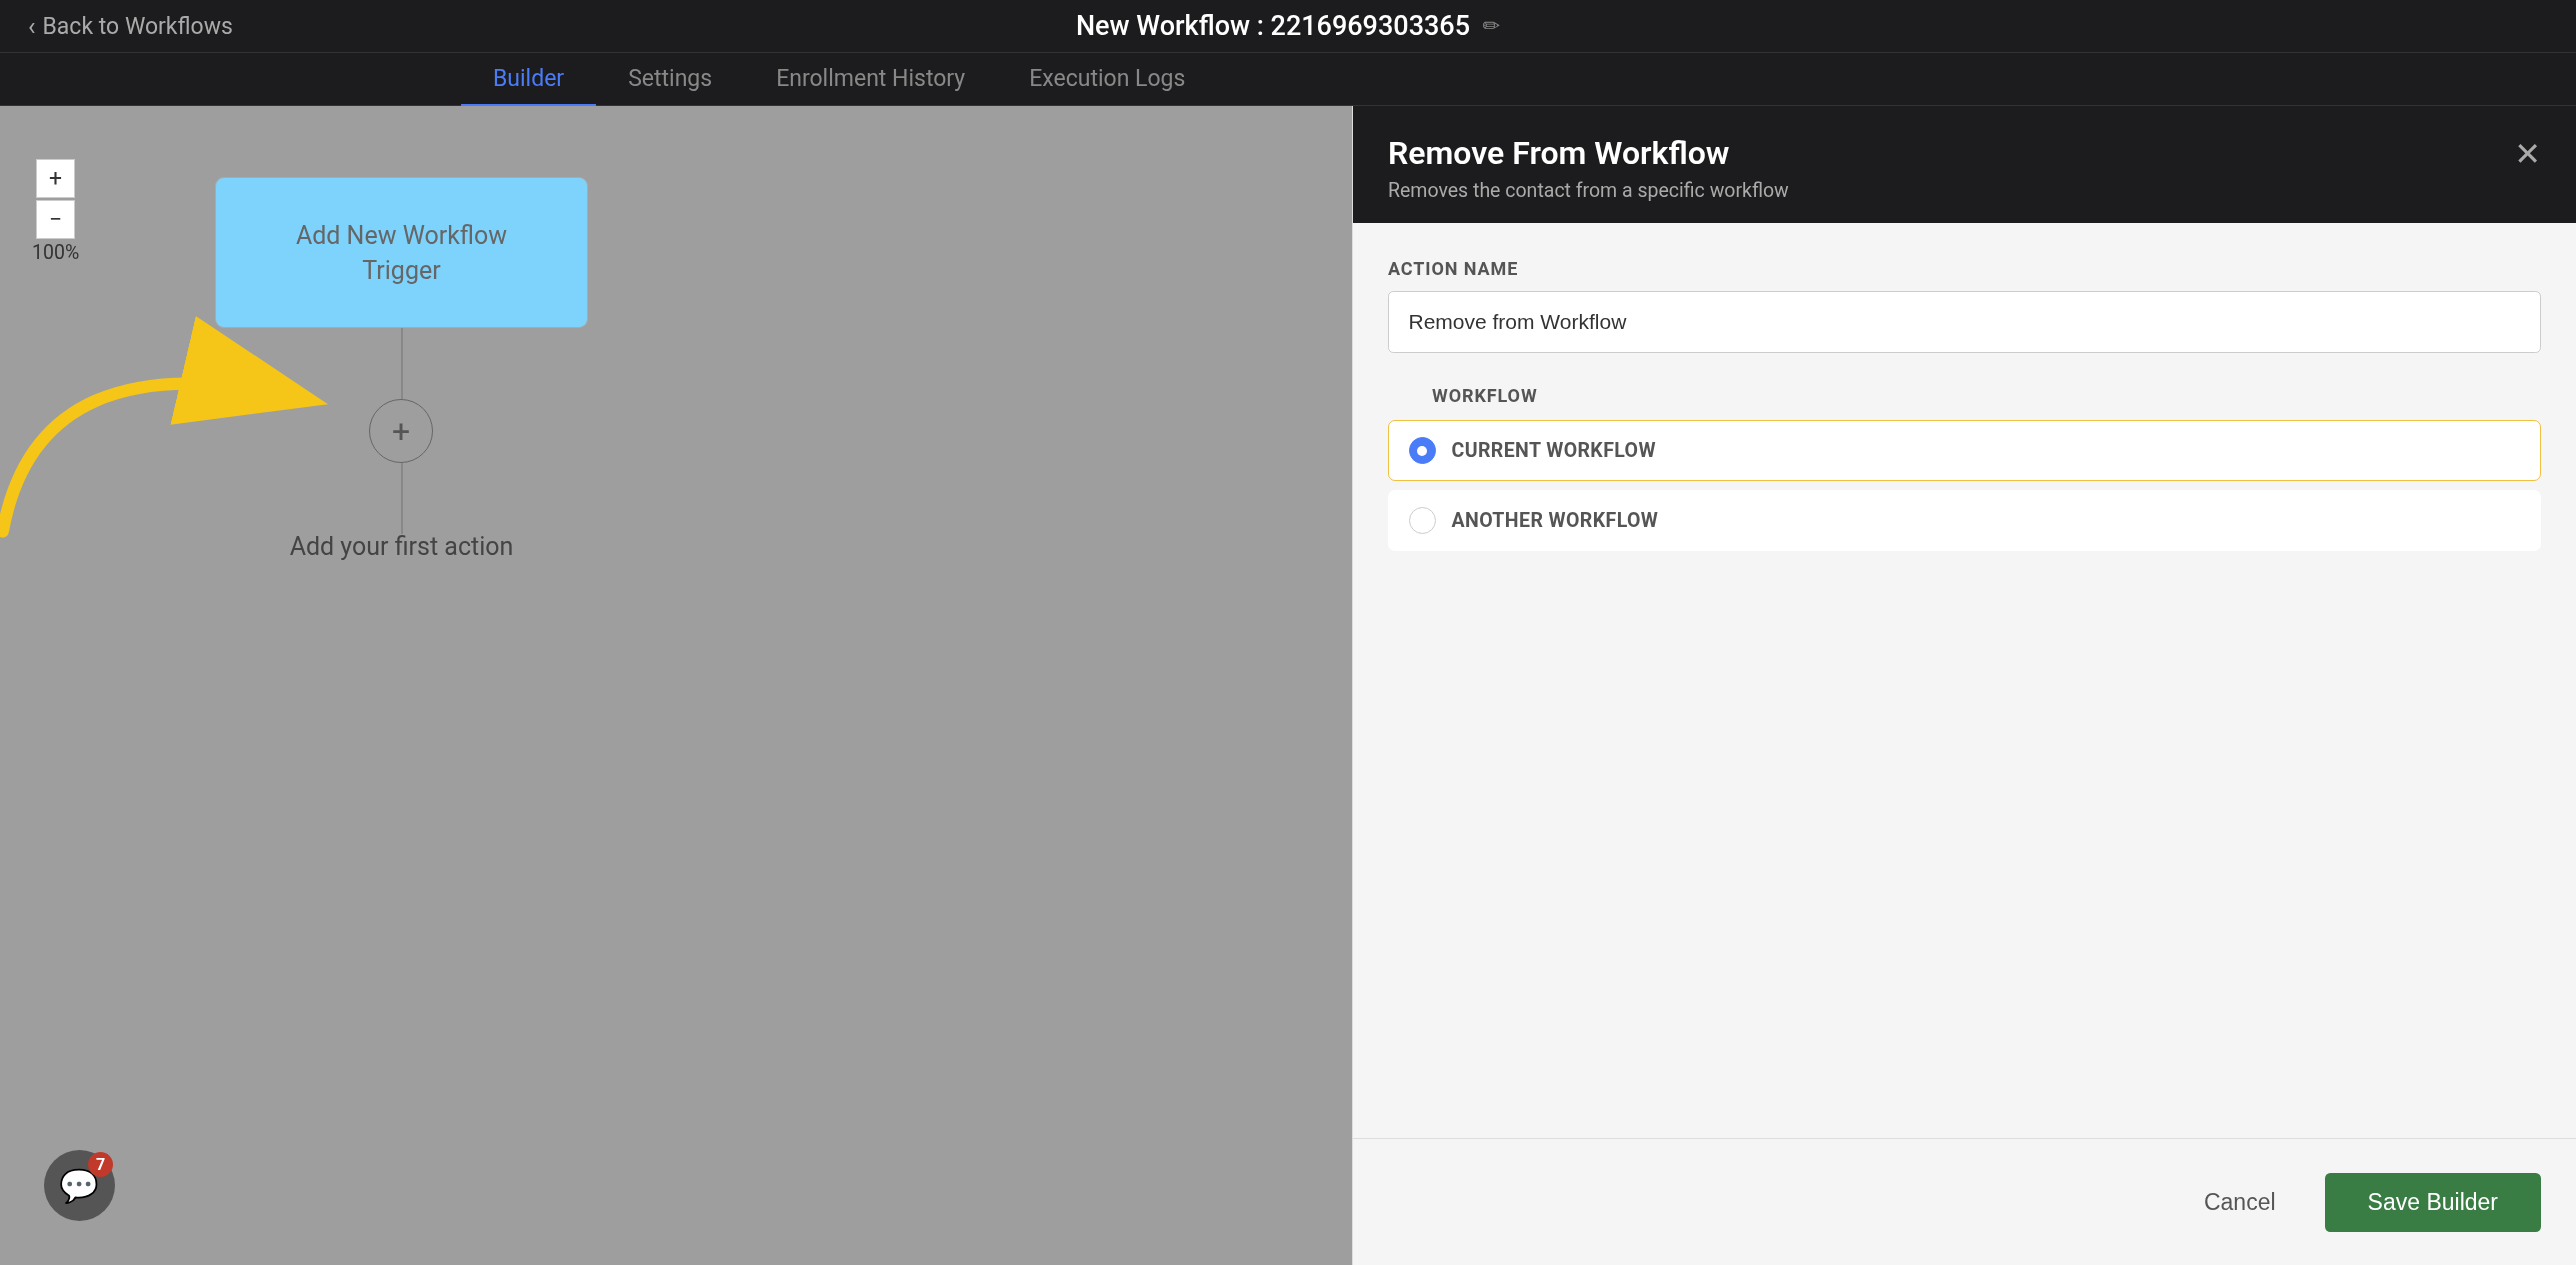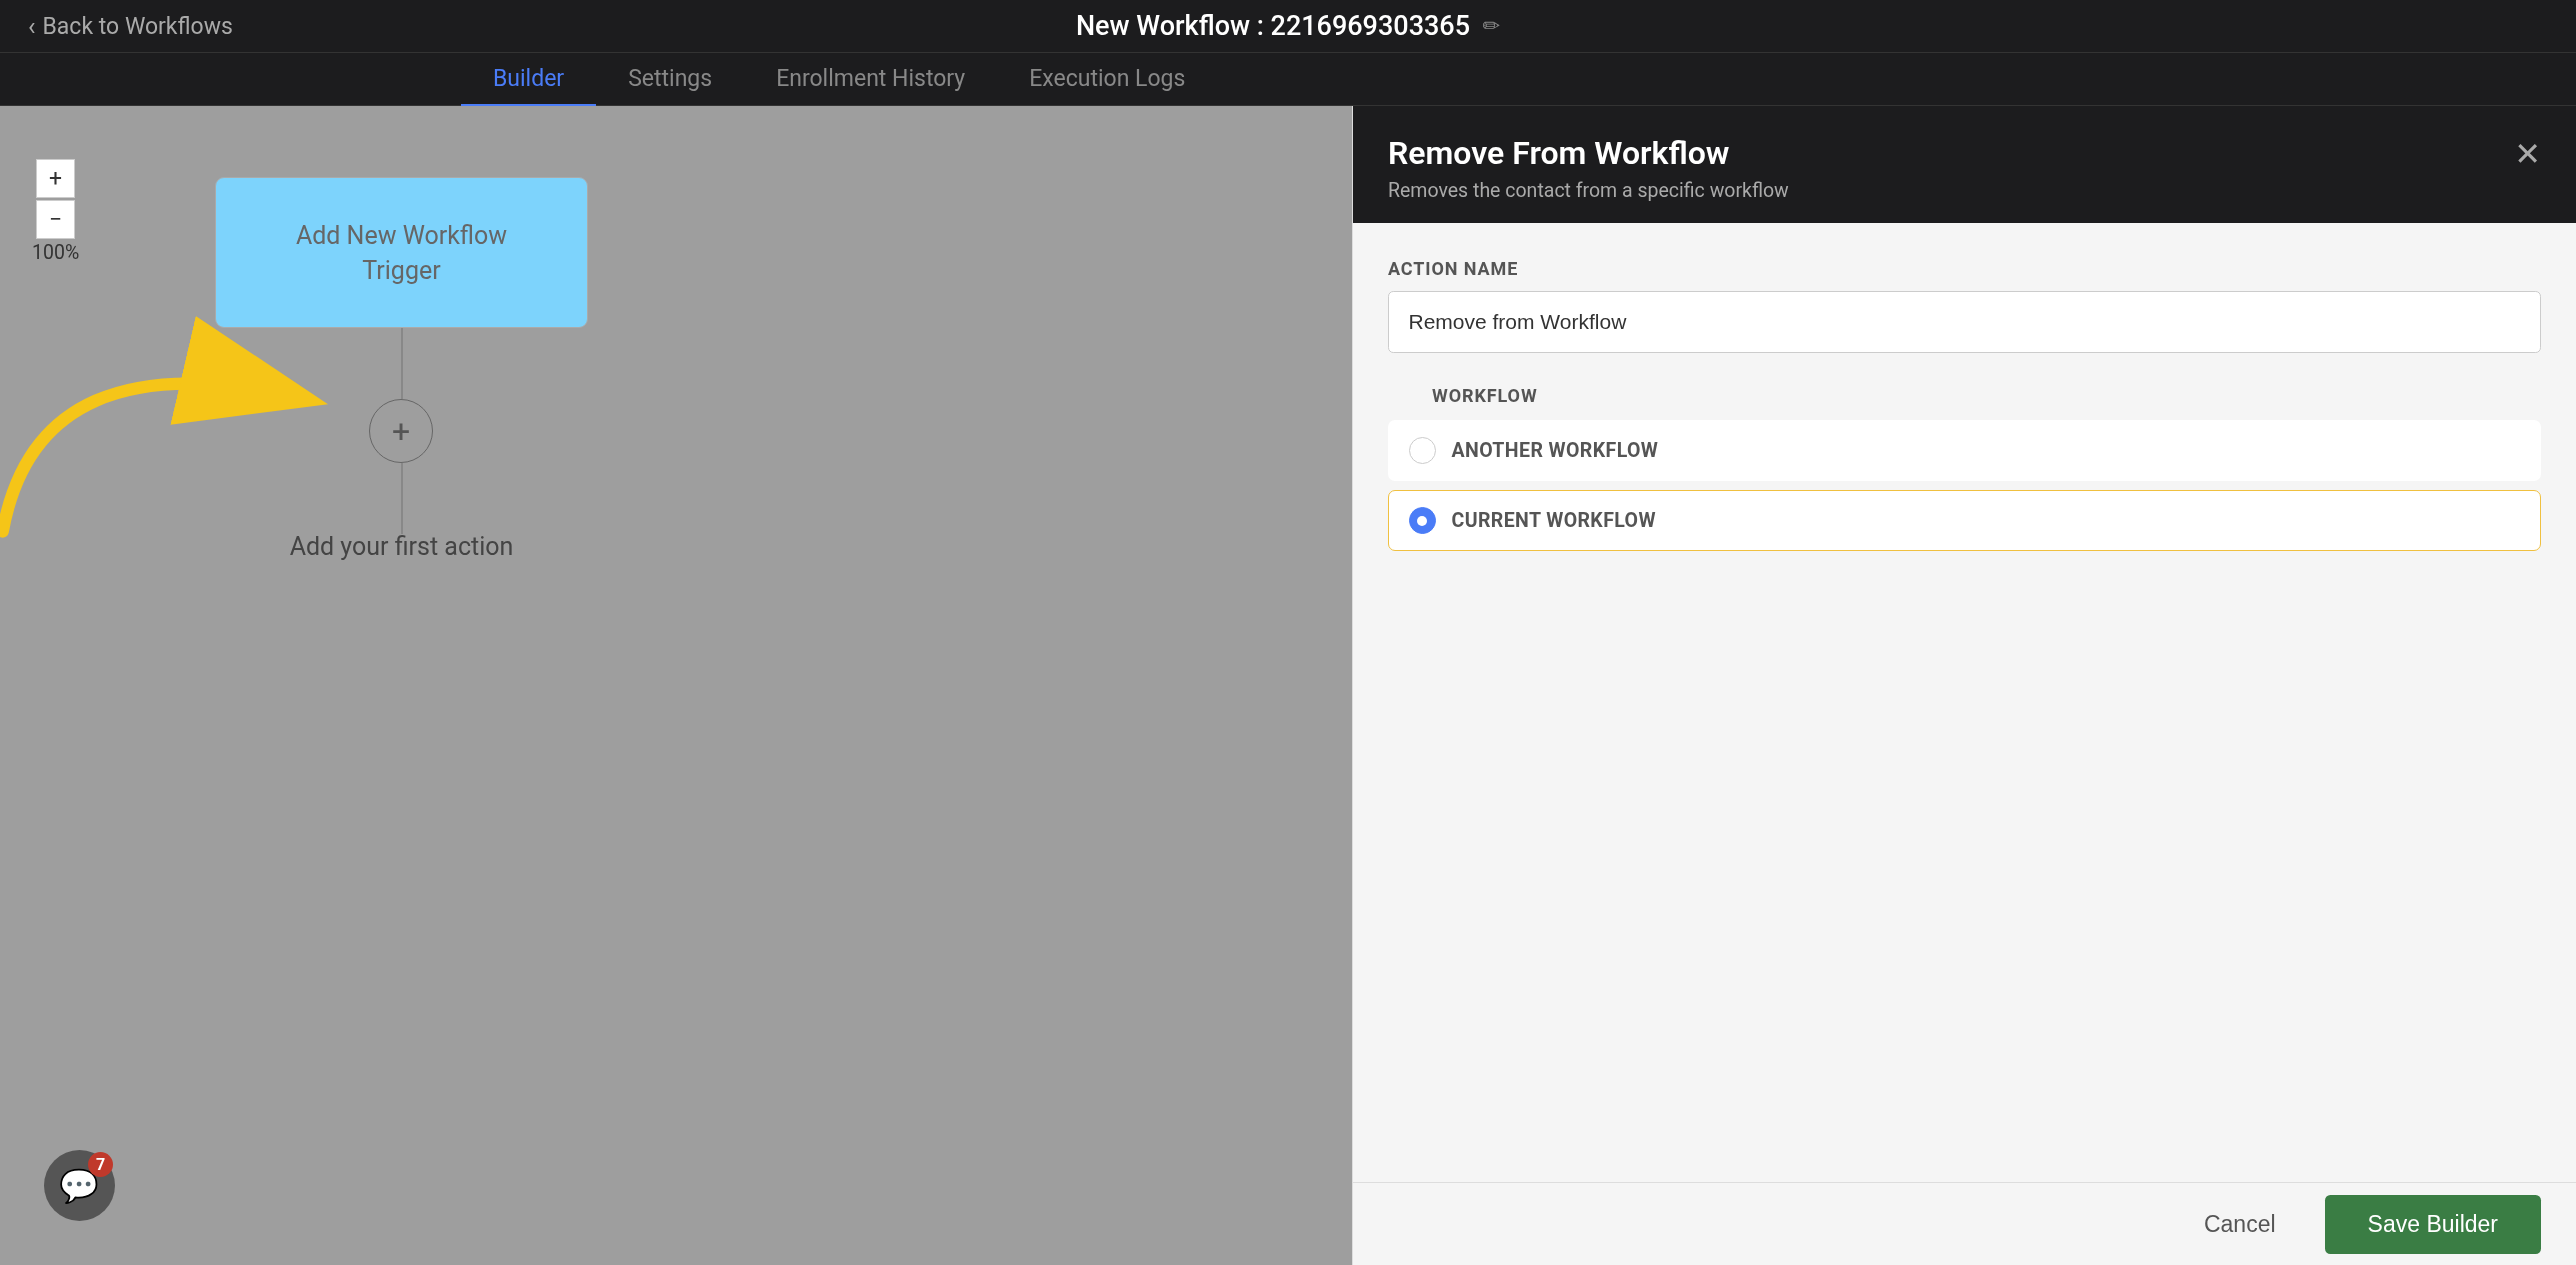--- a/index.html
+++ b/index.html
@@ -236,21 +236,21 @@
     .radio-option-text {
       font-size: 19.5px;
       font-weight: 700;
       color: #555;
       text-transform: uppercase;
       letter-spacing: 0.4px;
     }
 
     
     .panel-footer {
-      padding: 12px 35px;
+      padding: 34px 35px;
       display: flex;
       justify-content: flex-end;
       align-items: center;
       gap: 21px;
       border-top: 0.9px solid #ddd;
       background: #f5f5f5;
     }
     .cancel-btn {
       font-size: 23px;
       color: #555;
@@ -388,32 +388,32 @@
     <div class="panel-body">
 
       
       <div class="field-label">ACTION NAME</div>
       <input type="text" class="text-input" value="Remove from Workflow" style="">
 
       
       <div class="section-label">WORKFLOW</div>
 
       
-      <div class="radio-option">
-        <div class="radio-circle"></div>
-        <span class="radio-option-text">ANOTHER WORKFLOW</span>
-      </div>
-
-      
       <div class="radio-option selected">
         <div class="radio-circle filled">
         </div>
         <span class="radio-option-text">CURRENT WORKFLOW</span>
       </div>
 
+      
+      <div class="radio-option">
+        <div class="radio-circle"></div>
+        <span class="radio-option-text">ANOTHER WORKFLOW</span>
+      </div>
+
     </div>
 
     <div class="panel-footer">
       <button class="cancel-btn">Cancel</button>
       <button class="save-btn">Save Builder</button>
     </div>
 
   </div>
 
 </div>

